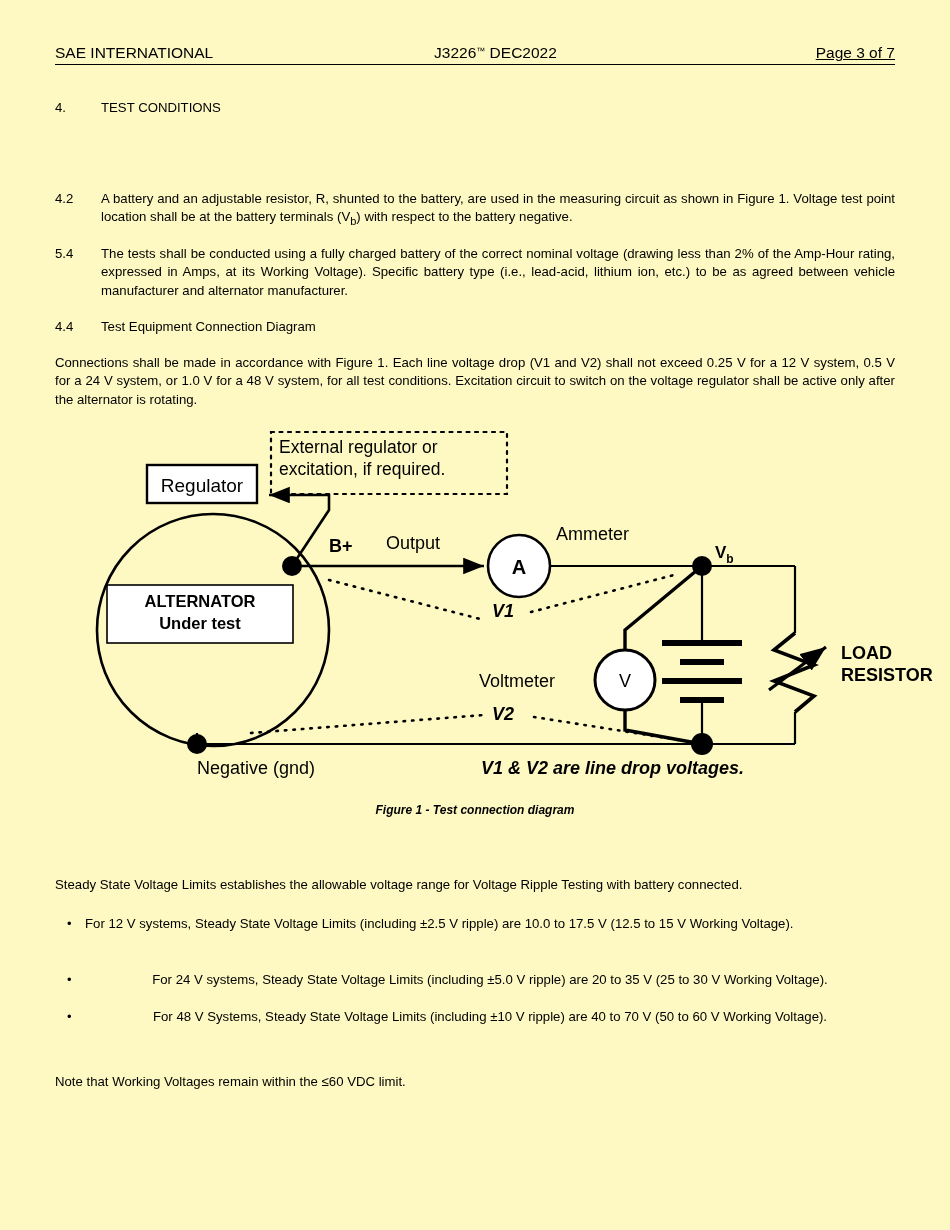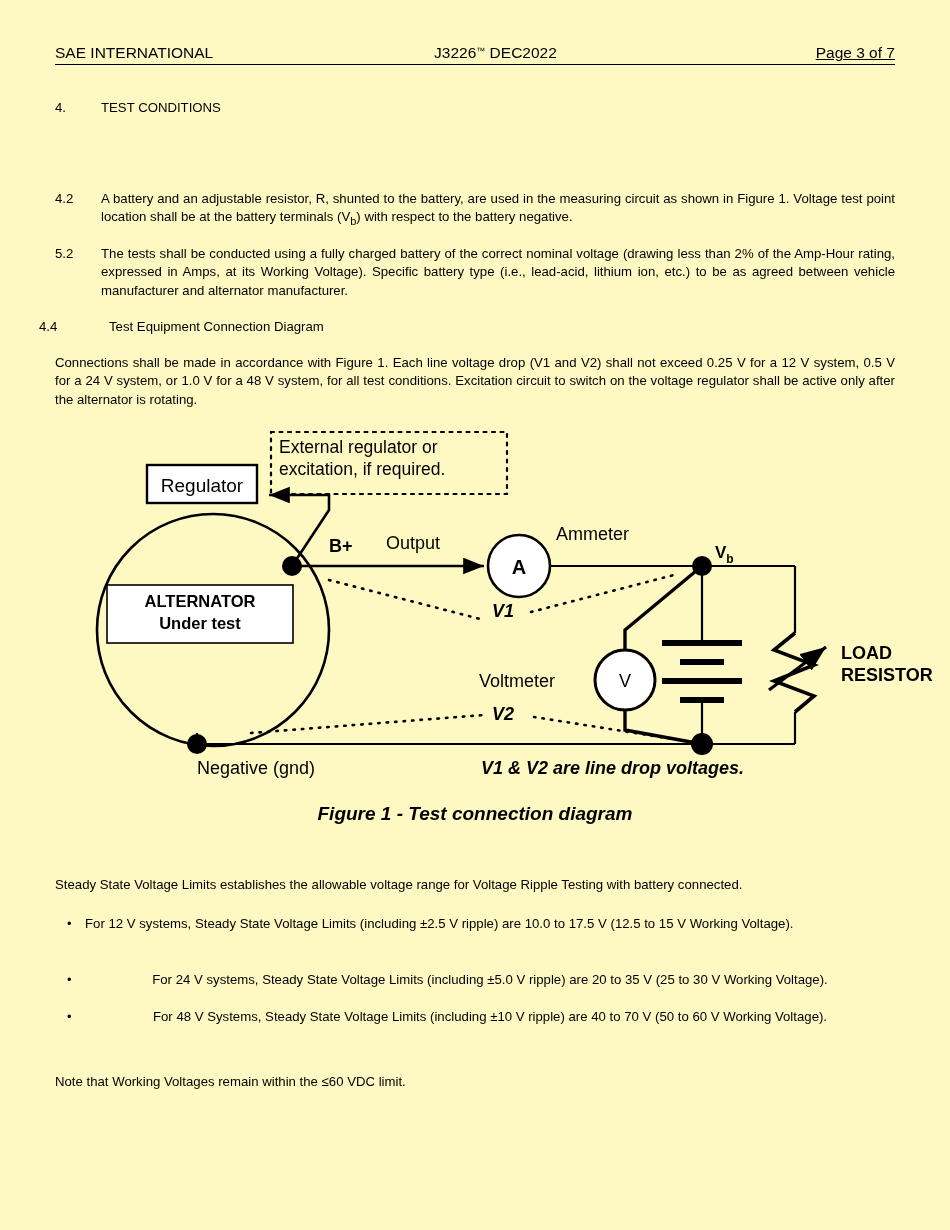--- a/index.html
+++ b/index.html
@@ -86,21 +86,21 @@
     width: 950px;
     height: 375px;
     margin-left: 29px;
   }
   .fig-caption {
     position: absolute;
     left: 0;
     top: 803px;
     width: 950px;
     text-align: center;
-    font-size: 19px;
+    font-size: 12px;
     font-weight: bold;
     font-style: italic;
   }
   svg { display: block; }
 </style>
 </head>
 <body>
 
 <div class="page">
 
@@ -115,25 +115,25 @@
     <span class="txt">TEST CONDITIONS</span>
   </div>
 
 
   <div class="sec numbered" style="left:55px; top:190px; width:840px;">
     <span class="num">4.2</span>
     <span class="txt just"><span>A battery and an adjustable resistor, R, shunted to the battery, are used in the measuring circuit as shown in Figure 1. Voltage test point location shall be at the battery terminals (V</span><sub>b</sub><span>) with respect to the battery negative.</span></span>
   </div>
 
   <div class="sec numbered" style="left:55px; top:245px; width:840px;">
-    <span class="num">5.2</span>
+    <span class="num">5.4</span>
     <span class="txt just">The tests shall be conducted using a fully charged battery of the correct nominal voltage (drawing less than 2% of the Amp-Hour rating, expressed in Amps, at its Working Voltage). Specific battery type (i.e., lead-acid, lithium ion, etc.) to be as agreed between vehicle manufacturer and alternator manufacturer.</span>
   </div>
 
-  <div class="sec numbered" style="left:39px; top:318px; width:840px;gap:24px;">
+  <div class="sec numbered" style="left:55px; top:318px; width:840px;">
     <span class="num">4.4</span>
     <span class="txt">Test Equipment Connection Diagram</span>
   </div>
 
   <div class="sec just" style="left:55px; top:354px; width:840px;">Connections shall be made in accordance with Figure 1. Each line voltage drop (V1 and V2) shall not exceed 0.25 V for a 12 V system, 0.5 V for a 24 V system, or 1.0 V for a 48 V system, for all test conditions. Excitation circuit to switch on the voltage regulator shall be active only after the alternator is rotating.</div>
 
   <div class="figure">
     <svg width="950" height="375" viewBox="0 0 950 375" xmlns="http://www.w3.org/2000/svg">
       <defs>
         <marker id="arrowSolid" markerWidth="9" markerHeight="9" refX="8" refY="3.2" orient="auto">

